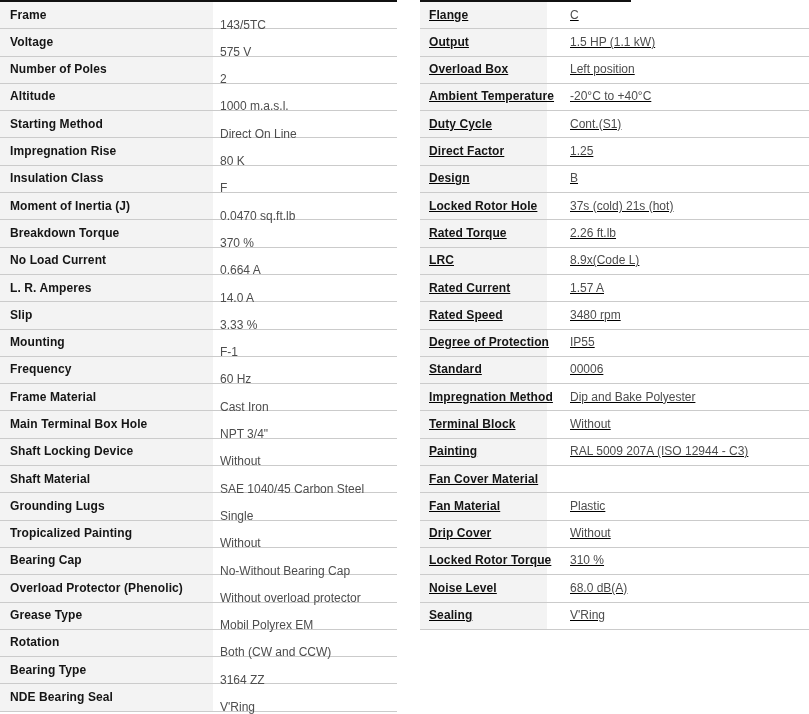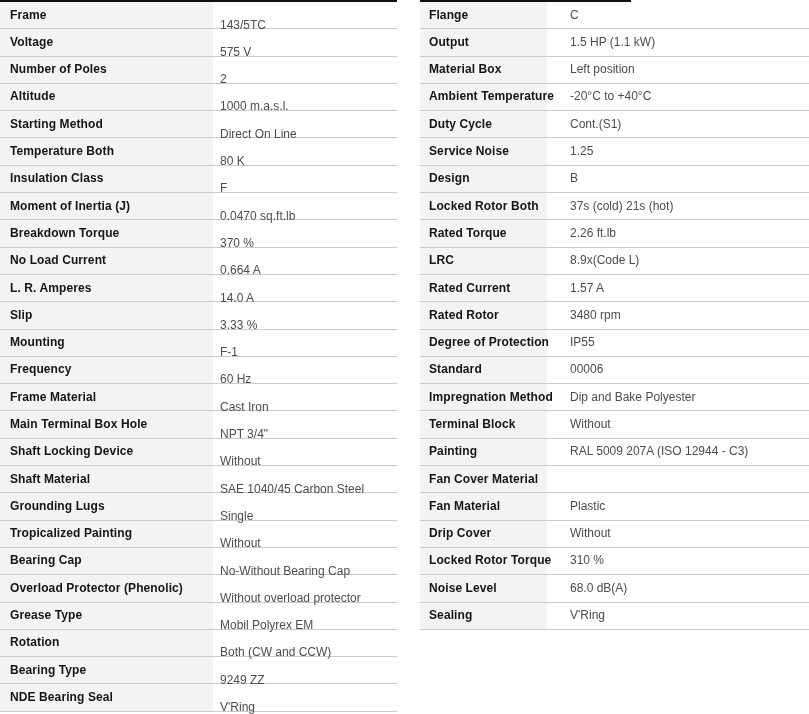--- a/index.html
+++ b/index.html
@@ -24,20 +24,21 @@
   .spec-table{flex:0 0 auto;}
   .spec-table.left{
     width:397px;
     border-top:2px solid var(--black-border);
     margin-right:23px;
   }
   .spec-table.right{
     width:389px;
     position:relative;
     padding-top:2px;
+    text-decoration:underline;
   }
   
   .spec-table.right::before{
     content:"";
     position:absolute;top:0;left:0;
     width:211px;height:2px;
     background:var(--black-border);
   }
   .row{
     display:flex;
@@ -91,21 +92,21 @@
     <div class="cell label">Altitude</div>
     <div class="cell value">1000 m.a.s.l.</div>
   </div>
 
   <div class="row">
     <div class="cell label">Starting Method</div>
     <div class="cell value">Direct On Line</div>
   </div>
 
   <div class="row">
-    <div class="cell label">Temperature Both</div>
+    <div class="cell label">Impregnation Rise</div>
     <div class="cell value">80 K</div>
   </div>
 
   <div class="row">
     <div class="cell label">Insulation Class</div>
     <div class="cell value">F</div>
   </div>
 
   <div class="row">
     <div class="cell label">Moment of Inertia (J)</div>
@@ -187,86 +188,86 @@
     <div class="cell value">Mobil Polyrex EM</div>
   </div>
 
   <div class="row">
     <div class="cell label">Rotation</div>
     <div class="cell value">Both (CW and CCW)</div>
   </div>
 
   <div class="row">
     <div class="cell label">Bearing Type</div>
-    <div class="cell value">9249 ZZ</div>
+    <div class="cell value">3164 ZZ</div>
   </div>
 
   <div class="row">
     <div class="cell label">NDE Bearing Seal</div>
     <div class="cell value">V'Ring</div>
   </div>
 </div>
   <div class="spec-table right">
   <div class="row">
     <div class="cell label">Flange</div>
     <div class="cell value">C</div>
   </div>
 
   <div class="row">
     <div class="cell label">Output</div>
     <div class="cell value">1.5 HP (1.1 kW)</div>
   </div>
 
   <div class="row">
-    <div class="cell label">Material Box</div>
+    <div class="cell label">Overload Box</div>
     <div class="cell value">Left position</div>
   </div>
 
   <div class="row">
     <div class="cell label">Ambient Temperature</div>
     <div class="cell value">-20°C to +40°C</div>
   </div>
 
   <div class="row">
     <div class="cell label">Duty Cycle</div>
     <div class="cell value">Cont.(S1)</div>
   </div>
 
   <div class="row">
-    <div class="cell label">Service Noise</div>
+    <div class="cell label">Direct Factor</div>
     <div class="cell value">1.25</div>
   </div>
 
   <div class="row">
     <div class="cell label">Design</div>
     <div class="cell value">B</div>
   </div>
 
   <div class="row">
-    <div class="cell label">Locked Rotor Both</div>
+    <div class="cell label">Locked Rotor Hole</div>
     <div class="cell value">37s (cold) 21s (hot)</div>
   </div>
 
   <div class="row">
     <div class="cell label">Rated Torque</div>
     <div class="cell value">2.26 ft.lb</div>
   </div>
 
   <div class="row">
     <div class="cell label">LRC</div>
     <div class="cell value">8.9x(Code L)</div>
   </div>
 
   <div class="row">
     <div class="cell label">Rated Current</div>
     <div class="cell value">1.57 A</div>
   </div>
 
   <div class="row">
-    <div class="cell label">Rated Rotor</div>
+    <div class="cell label">Rated Speed</div>
     <div class="cell value">3480 rpm</div>
   </div>
 
   <div class="row">
     <div class="cell label">Degree of Protection</div>
     <div class="cell value">IP55</div>
   </div>
 
   <div class="row">
     <div class="cell label">Standard</div>

